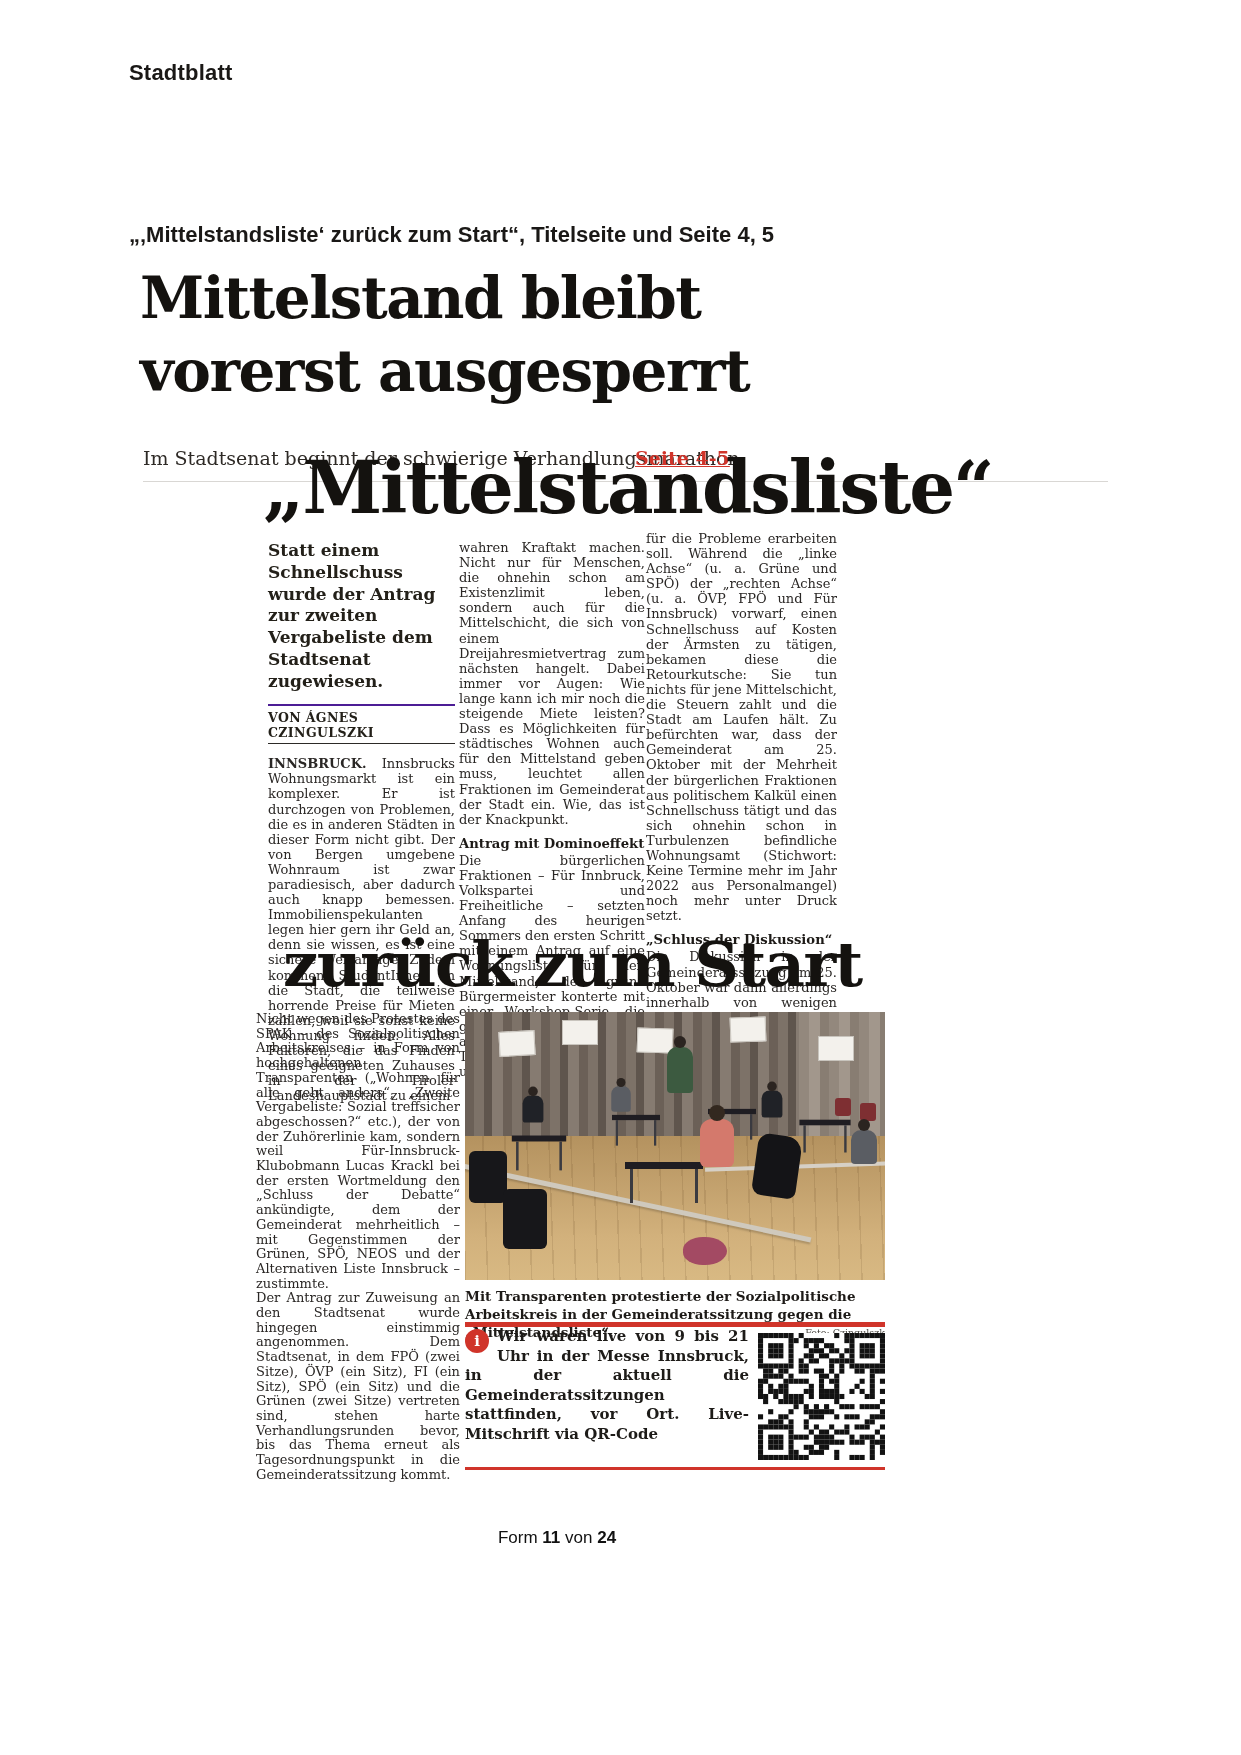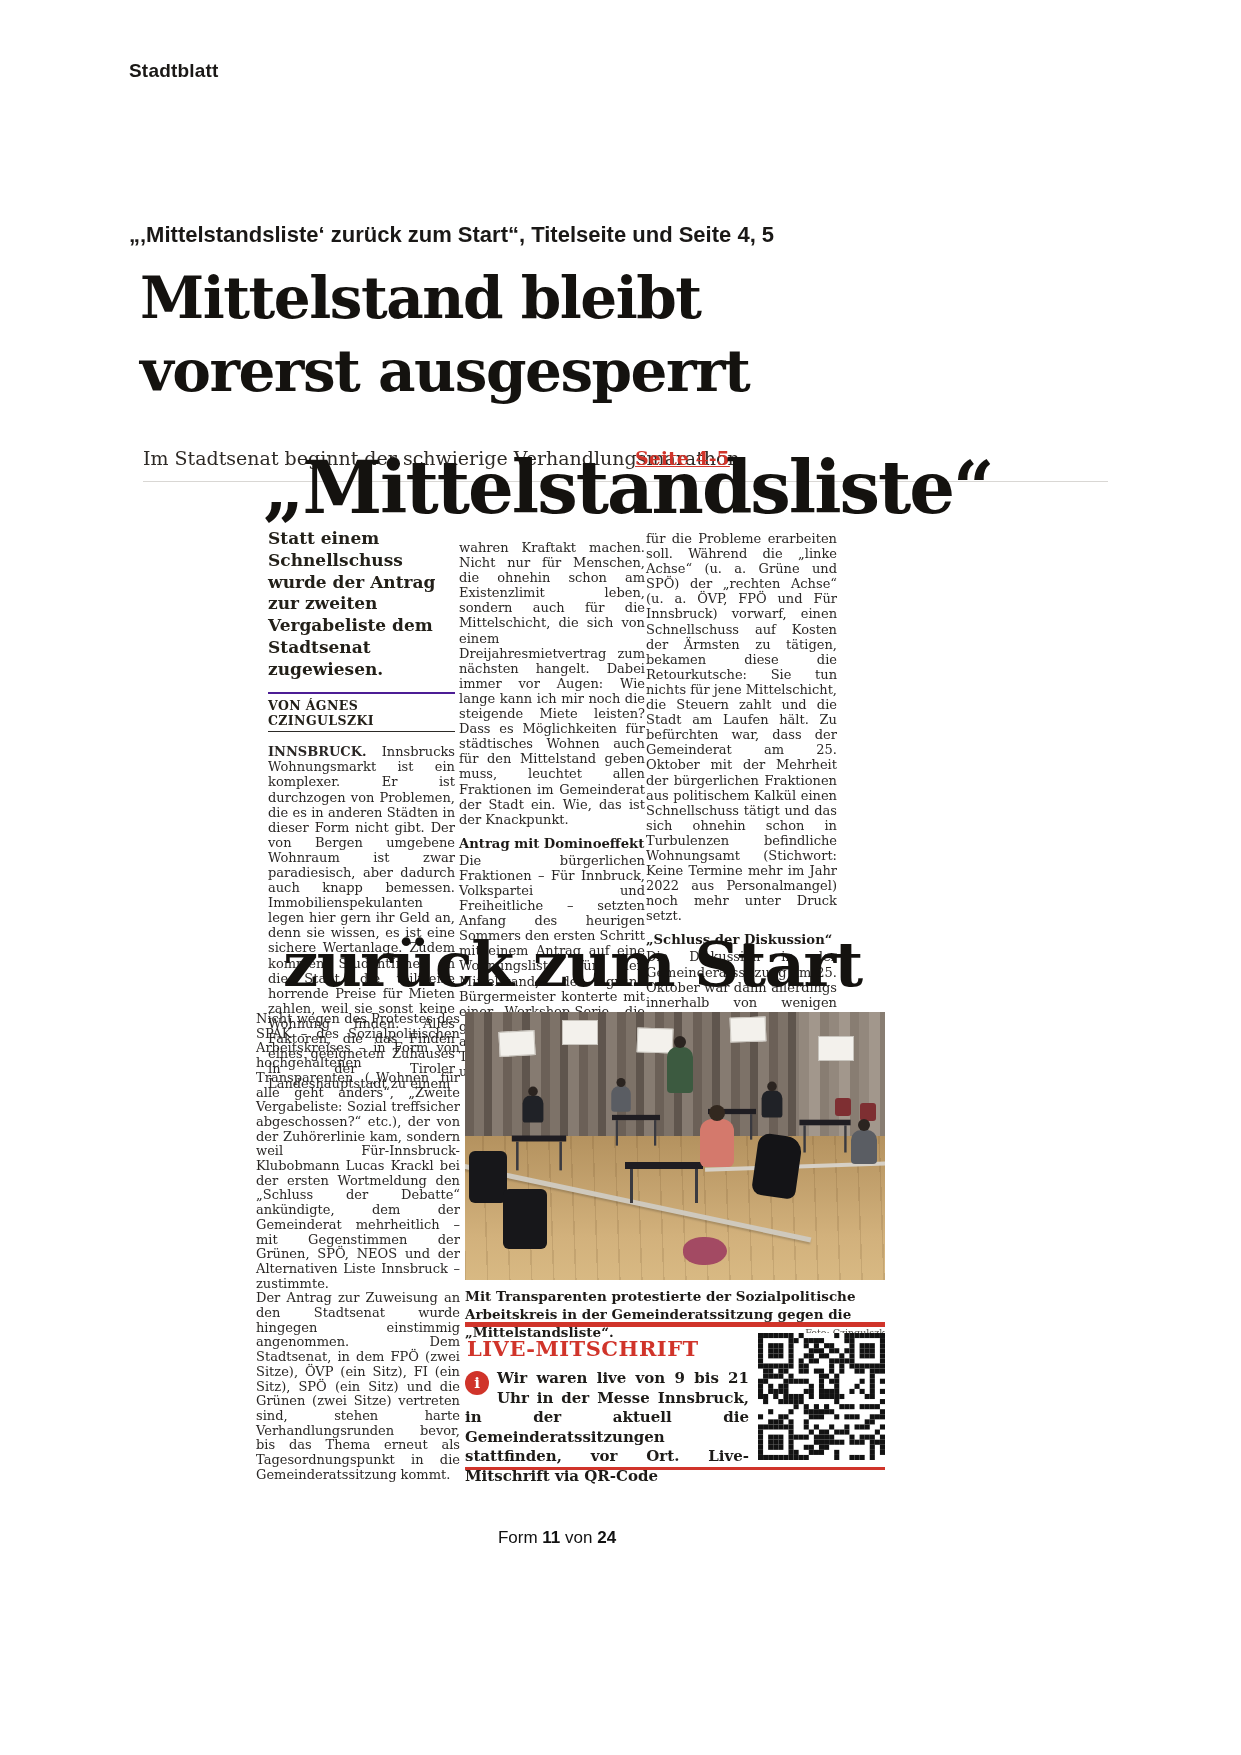--- a/index.html
+++ b/index.html
@@ -1,34 +1,34 @@
 <!DOCTYPE html>
 <html lang="de" style="--accent: #d0342a;"><head>
 <meta charset="utf-8">
 <style>
   :root{ --accent:#d0342a; --ink:#1a1816; --body:#2a2725; }
   html,body{margin:0;padding:0;background:#ffffff;}
   body{width:1241px;height:1755px;position:relative;font-family:"Liberation Sans",sans-serif;color:var(--ink);}
   .abs{position:absolute;}
 
-  .doc-header{left:129px;top:60px;font-size:19px;font-weight:bold;letter-spacing:.2px;}
+  .doc-header{left:129px;top:60px;font-size:22px;font-weight:bold;letter-spacing:.2px;}
   .doc-title{left:129px;top:222px;font-size:22px;font-weight:bold;width:960px;}
 
   
   .hl1{left:140px;top:262px;width:940px;margin:0;font-family:"DejaVu Serif",serif;
        font-weight:bold;font-size:58px;line-height:1.26;letter-spacing:-1.5px;color:#14120f;}
   .hl1-sub{left:143px;top:447px;width:960px;font-family:"DejaVu Serif",serif;font-size:19px;color:#2e2a26;}
   .hl1-sub .pageref{position:absolute;left:492px;top:0;color:var(--accent);font-weight:bold;text-decoration:underline;}
   .top-rule{left:143px;top:481px;width:965px;height:1px;background:#d9d7d4;}
 
   
   .hl2{left:263px;top:452px;width:850px;margin:0;font-family:"DejaVu Serif",serif;font-weight:bold;
        font-size:72px;line-height:1;letter-spacing:-2px;color:#14120f;white-space:nowrap;}
   .col{font-family:"DejaVu Serif",serif;color:var(--body);}
-  .col1{left:268px;top:528px;width:187px;}
+  .col1{left:268px;top:540px;width:187px;}
   .col2{left:459px;top:540px;width:186px;}
   .col3{left:646px;top:531px;width:191px;}
   .intro{margin:0 0 12px 0;font-size:17px;line-height:1.28;font-weight:600;color:#232019;}
   .byline{border-top:2px solid #4c1d95;border-bottom:1px solid #2c2a27;padding:4px 0 3px 0;
           font-size:12.5px;font-weight:bold;letter-spacing:.4px;color:#232019;margin-bottom:12px;}
   .body-p{margin:0;font-size:13px;line-height:15.1px;text-align:justify;overflow-wrap:break-word;}
   .lead-word{font-weight:bold;}
   .subhead{margin:9px 0 2px 0;font-size:13.2px;font-weight:bold;color:#1d1a17;}
   .body-p + .body-p{margin-top:0;}
 
@@ -153,21 +153,20 @@
   <div class="ph-chair" style="left:9%;top:66%;width:44px;height:60px"></div>
   <div class="ph-bag" style="left:52%;top:84%"></div>
 </figure>
 
 <div class="abs caption">
   <span>Mit Transparenten protestierte der Sozialpolitische Arbeitskreis in der Gemeinderatssitzung gegen die „Mittelstandsliste“.</span>
   <span class="credit">Foto: Czingulszk</span>
 </div>
 
 <div class="abs livebox">
-  <div class="live-title">LIVE-MITSCHRIFT</div>
   <p class="live-text">
     <span class="info-icon">i</span>
     <span>Wir waren live von 9 bis 21 Uhr in der Messe Innsbruck, in der aktuell die Gemeinderatssitzungen stattfinden, vor Ort. Live-Mitschrift via QR-Code</span>
   </p>
   <div class="qr"><svg viewBox="0 0 125 125" width="100%" height="100%" fill="#121212">
         <rect x="0" y="0" width="5" height="5"></rect>
         <rect x="5" y="0" width="5" height="5"></rect>
         <rect x="10" y="0" width="5" height="5"></rect>
         <rect x="15" y="0" width="5" height="5"></rect>
         <rect x="20" y="0" width="5" height="5"></rect>

